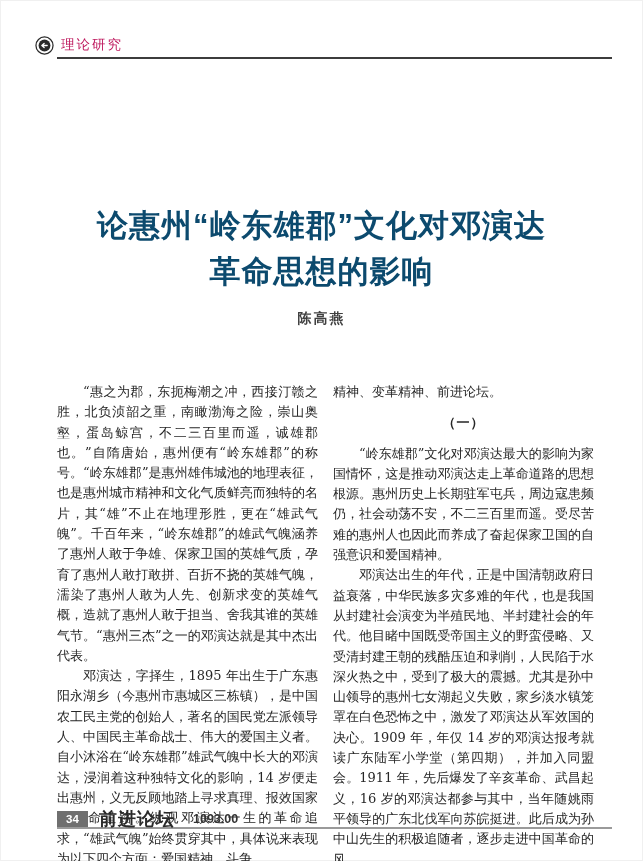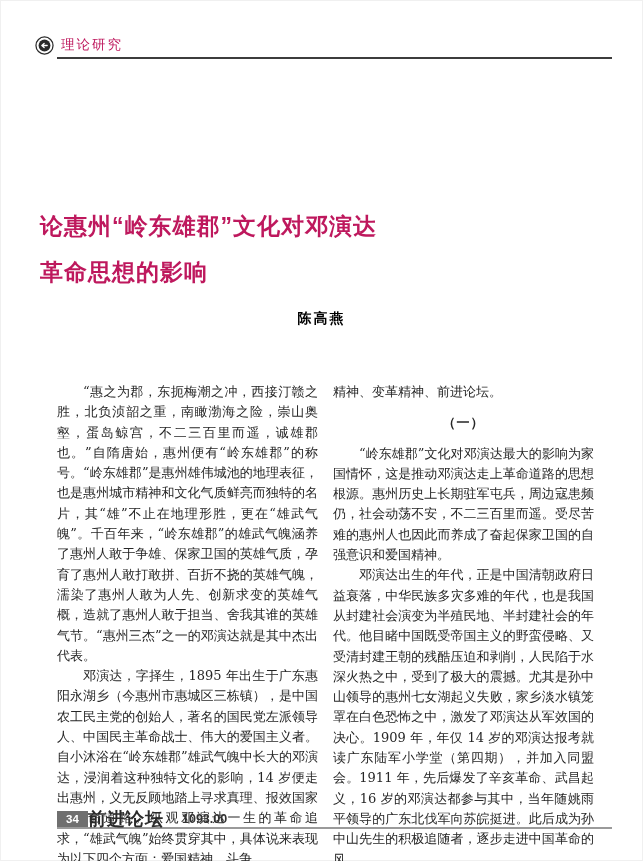--- a/index.html
+++ b/index.html
@@ -10,45 +10,46 @@
     background:#ffffff; color:#1f1f1f; overflow:hidden;
     box-shadow:inset 0 0 0 1px #f0f0f0;
   }
   
   .header { position:absolute; top:35px; left:35px; right:31px; height:20px; display:flex; align-items:center; }
   .header-icon { width:19px; height:19px; flex:0 0 19px; margin-right:7px; }
   .header-label { font-family:"Liberation Sans","DejaVu Sans",sans-serif; font-weight:normal; font-size:13.5px; letter-spacing:2px; color:#be185d; }
   .header-rule { position:absolute; top:57px; left:57px; right:31px; height:2px; background:#3c3c3c; }
   
   .title {
-    position:absolute; top:203px; left:40px; right:40px; text-align:left;
+    position:absolute; top:203px; left:40px; right:40px; text-align:center;
     font-family:"Liberation Sans","DejaVu Sans",sans-serif;
-    font-weight:bold; font-size:23px; line-height:46px; color:#be185d;
+    font-weight:bold; font-size:31px; line-height:46px; color:#0c4a6e;
     letter-spacing:1px;
   }
   .author {
     position:absolute; top:310px; left:0; right:0; text-align:center;
     font-family:"Liberation Sans","DejaVu Sans",sans-serif;
-    font-weight:bold; font-size:14px; color:#000000; letter-spacing:2px;
+    font-weight:bold; font-size:14px; color:#404040; letter-spacing:2px;
   }
   
   .columns { position:absolute; top:382px; left:57px; right:49px; display:flex; gap:15px; }
   .col { flex:1 1 0; font-size:13px; line-height:20.3px; text-align:justify; color:#262626; }
   .col p { text-indent:2em; }
   .col p.noindent { text-indent:0; }
   .section-heading { text-align:center; text-indent:0 !important; font-weight:bold; margin:11px 0 10px 0; letter-spacing:1px; }
   
   .footer {
     position:absolute; left:57px; right:31px; top:811px; height:18px;
     border-bottom:2px solid #9a9a9a; display:flex; align-items:center;
   }
   .page-number-badge {
     background:#6f6f6f; color:#ffffff; width:31px; height:16px;
     font-family:"Liberation Sans","DejaVu Sans",sans-serif;
     font-weight:bold; font-size:11.5px; text-align:center; line-height:16px;
+    margin-right:11px;
   }
   .journal-name {
     font-family:"Liberation Sans","DejaVu Sans",sans-serif;
     font-weight:bold; font-size:18px; color:#2a2a2a; letter-spacing:1px; margin-right:18px;
   }
   .issue-date {
     font-family:"Liberation Sans","DejaVu Sans",sans-serif;
     font-weight:bold; font-size:12.5px; color:#333;
   }
 </style>

